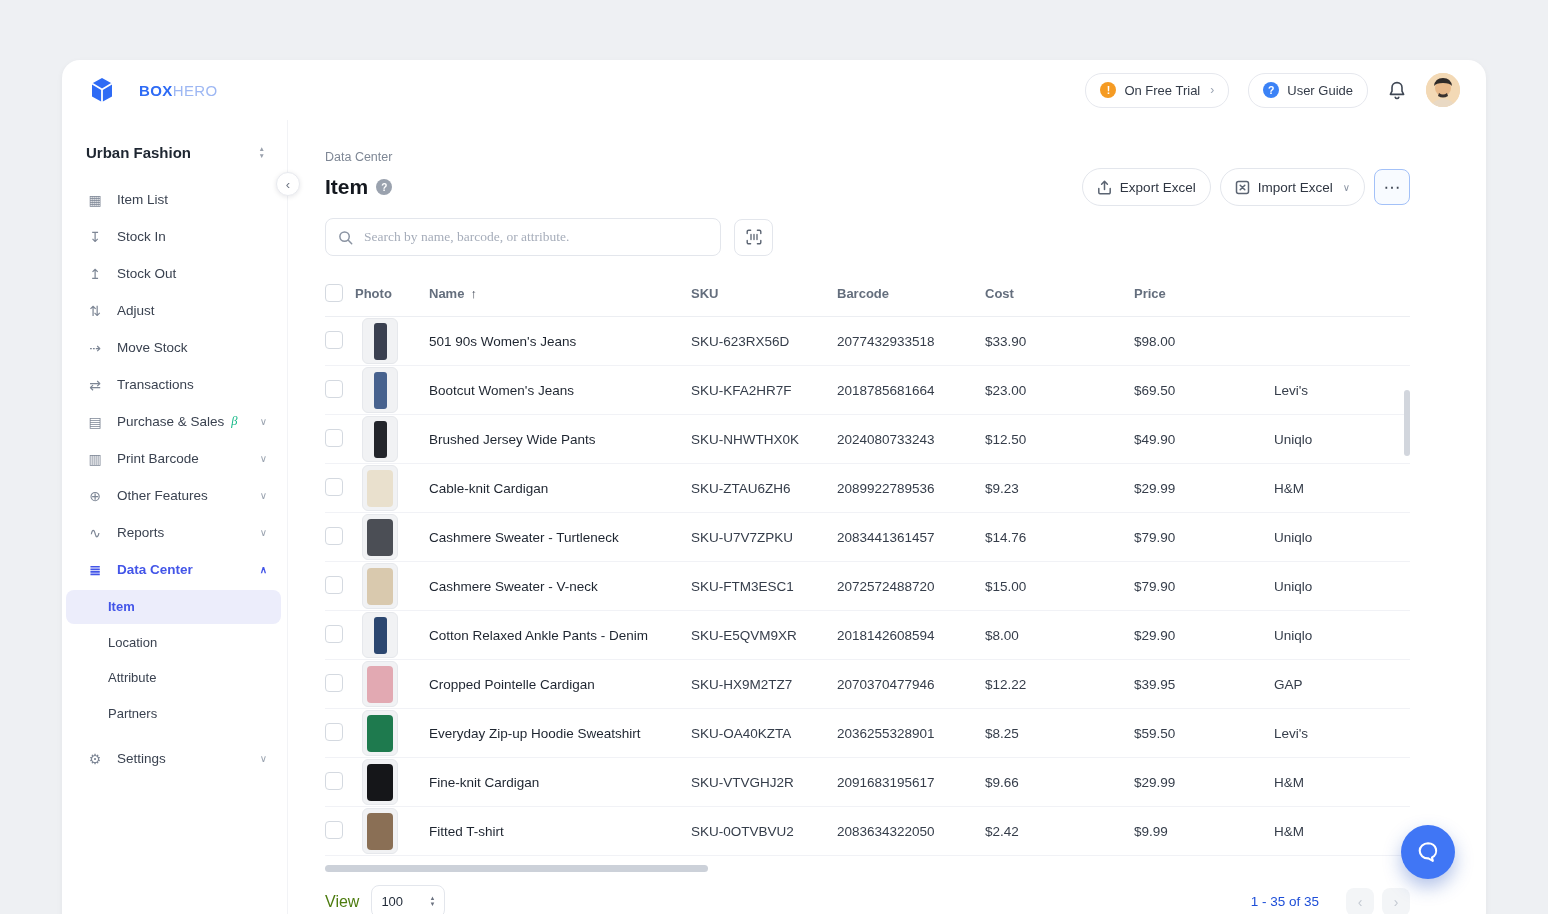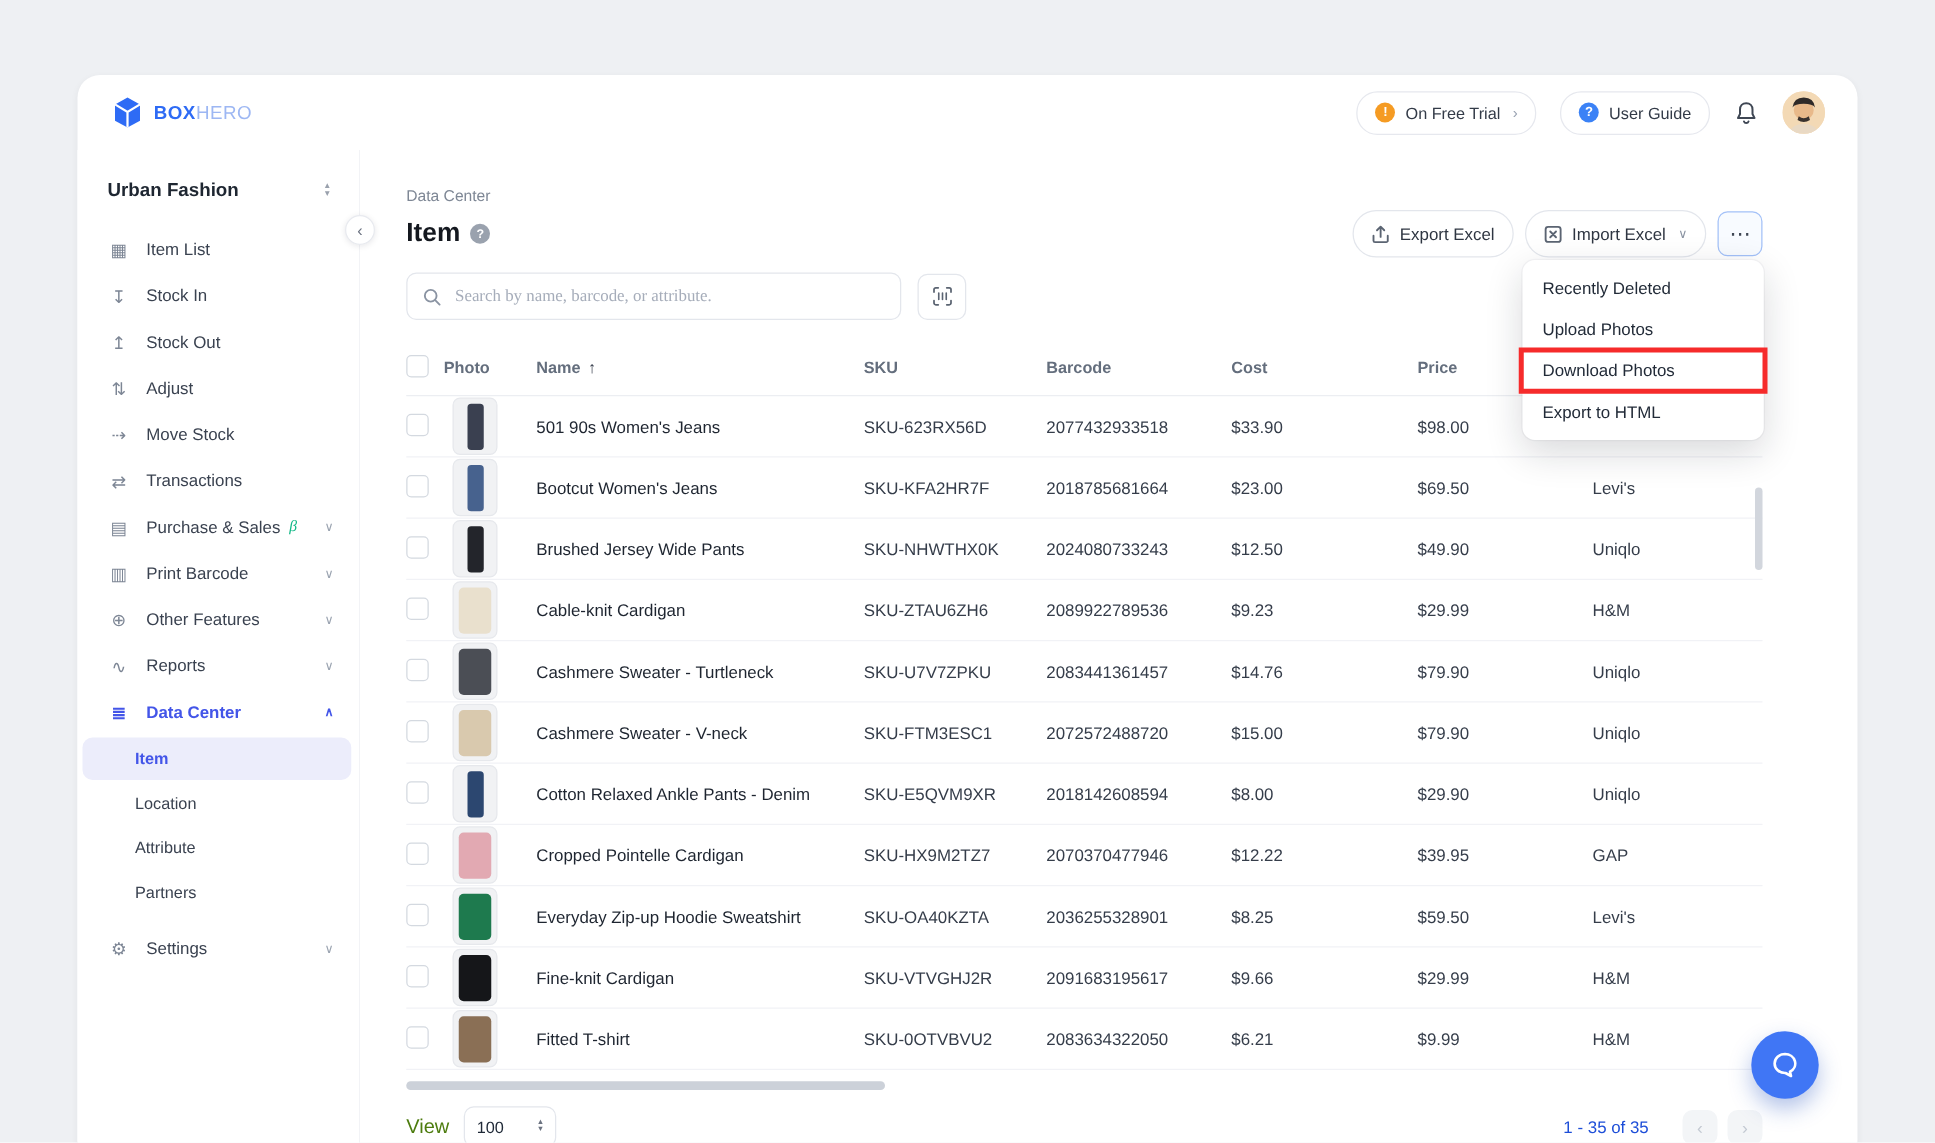--- a/index.html
+++ b/index.html
@@ -1,21 +1,21 @@
 <!DOCTYPE html>
 <html><head>
 <meta charset="utf-8">
 <style>
   html,body{margin:0;padding:0}
   body{width:1548px;height:914px;background:#eef0f3;font-family:"Liberation Sans",sans-serif;overflow:hidden;position:relative;-webkit-font-smoothing:antialiased}
   .card{position:absolute;left:62px;top:60px;width:1424px;height:870px;background:#fff;border-radius:18px;box-shadow:0 2px 6px rgba(16,24,40,.05)}
 
   
   .topbar{height:60px;display:flex;align-items:center;padding:0 26px 0 28px}
-  .logo{display:flex;align-items:center;gap:9px;cursor:pointer}
+  .logo{display:flex;align-items:center;gap:25px;cursor:pointer}
   .logo-text{font-size:15px;letter-spacing:.4px}
   .logo-text b{color:#2e6bf5;font-weight:800}
   .logo-text span{color:#9db7f3;font-weight:500}
   .top-right{margin-left:auto;display:flex;align-items:center;gap:19px}
   .pill{display:flex;align-items:center;gap:8px;height:33px;padding:0 14px;border:1px solid #e6e8ee;border-radius:17px;background:#fff;font-size:13px;color:#333b48;cursor:pointer}
   .badge-circle{width:16px;height:16px;border-radius:50%;color:#fff;font-size:10.5px;font-weight:700;display:flex;align-items:center;justify-content:center;flex:0 0 auto}
   .badge-orange{background:#f59b23}
   .badge-blue{background:#3b82f6}
   .pill .pchev{color:#9aa3b2;font-size:12px;margin-left:2px}
   .bell{display:flex;align-items:center;cursor:pointer}
@@ -422,21 +422,21 @@
           <div class="trow">
     <div class="c"><span class="checkbox"></span></div>
     <div class="c">
               <span class="thumb">
                 <span class="garment top" style="background: rgb(138, 111, 85);"></span>
               </span>
             </div>
     <div class="c name-c">Fitted T-shirt</div>
     <div class="c">SKU-0OTVBVU2</div>
     <div class="c">2083634322050</div>
-    <div class="c">$6.21</div>
+    <div class="c">$2.42</div>
     <div class="c">$9.99</div>
     <div class="c">H&amp;M</div>
   </div>
         </div>
     </div>
 
     <div class="hscroll">
       <div class="hthumb"></div>
     </div>
 
@@ -455,35 +455,20 @@
           <span class="pg-btn">‹</span>
           <span class="pg-btn">›</span>
         </div>
       </div>
     </div>
 
   </div>
 
   <div class="vscroll"></div>
 
-  <div class="menu" id="more-menu">
-      <div class="menu-item">
-    <span>Recently Deleted</span>
-  </div>
-      <div class="menu-item">
-    <span>Upload Photos</span>
-  </div>
-      <div class="menu-item highlighted">
-    <span>Download Photos</span>
-  <div class="red-box"></div>
-      </div>
-      <div class="menu-item">
-    <span>Export to HTML</span>
-  </div>
-    </div>
 
 </div>
 
 <div class="chat-btn">
   <svg width="26" height="26" viewBox="0 0 26 26">
     <path d="M13 4.2 a8.3 7.6 0 1 0 0 15.2 h0.4 l4.4 2.4 l-0.8 -3.4 a8.3 7.6 0 0 0 -4 -14.2z" fill="none" stroke="#ffffff" stroke-width="2.1" stroke-linejoin="round"></path>
   </svg>
 </div>
 
 </body></html>

